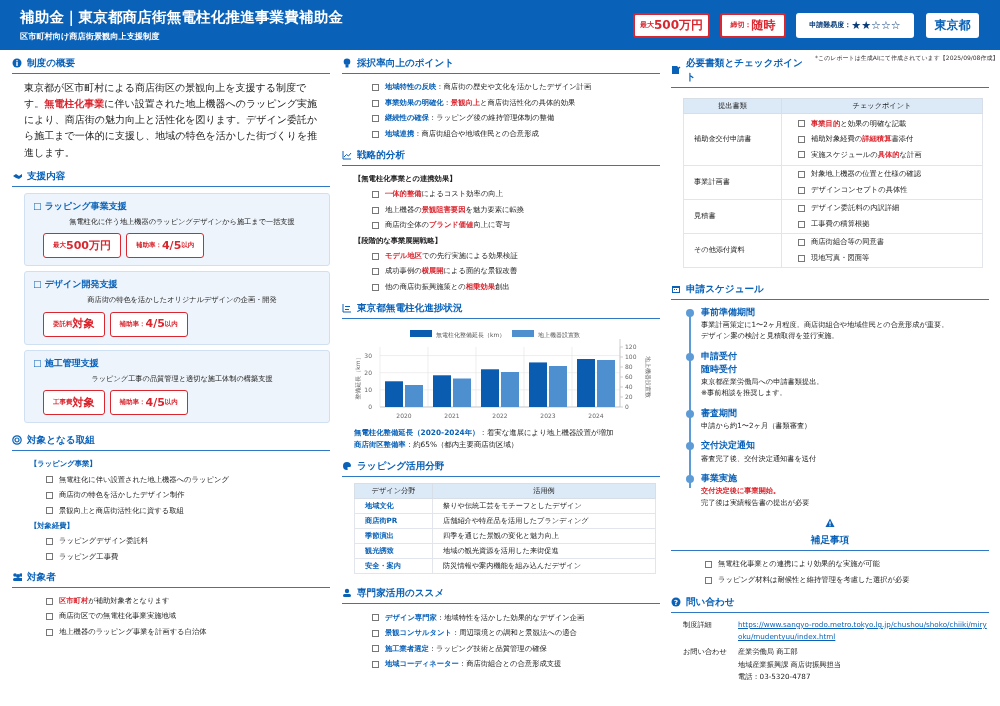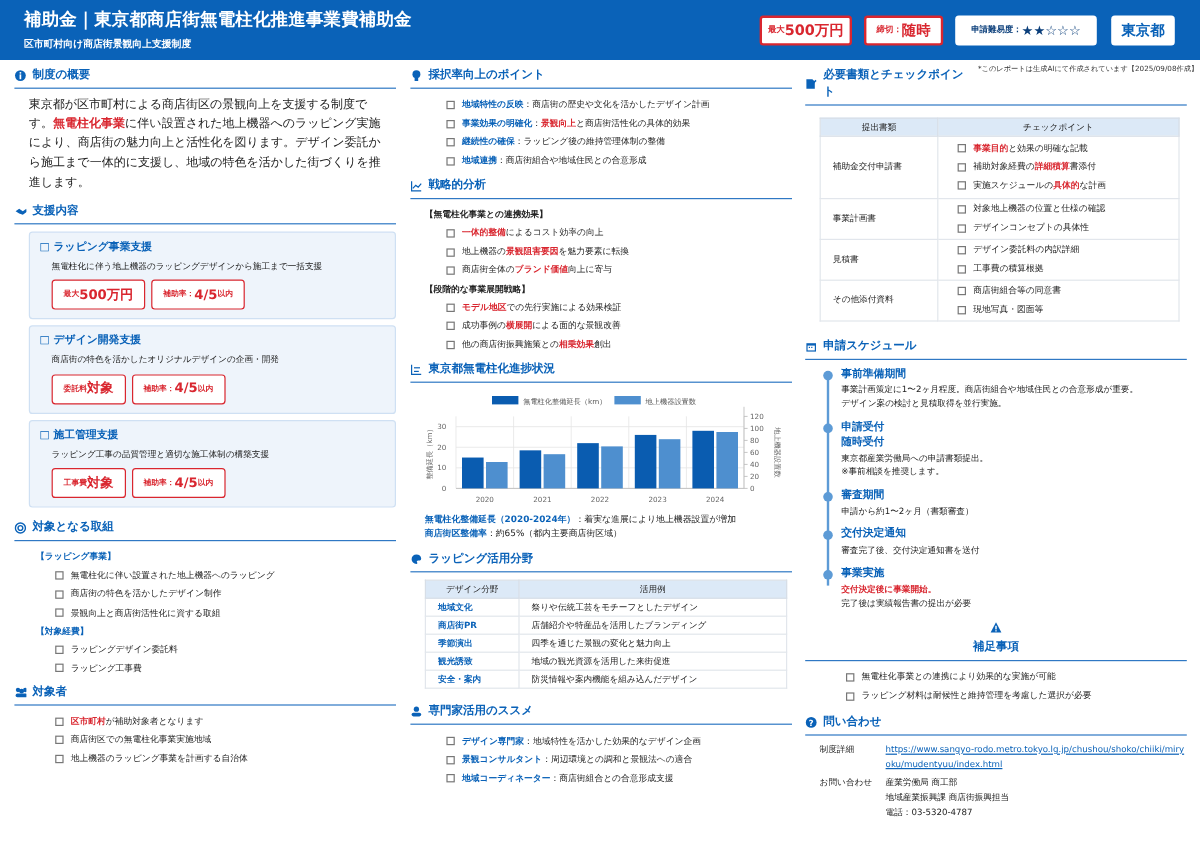--- a/index.html
+++ b/index.html
@@ -16,21 +16,21 @@
 .note{position:absolute;left:815px;top:54px;font-size:6px;color:#333;}
 .col{position:absolute;top:54px;}
 .sec-h{display:flex;align-items:center;gap:5px;font-size:9.6px;font-weight:bold;color:#0a62b8;border-bottom:1.5px solid #2f78c4;padding:2px 0 3px 0;margin-bottom:6px;}
 .ic{display:inline-flex;width:10px;height:10px;align-items:center;justify-content:center;}
 .para{padding:0 4px 0 12px;font-size:10px;line-height:1.62;}
 .red{color:#d9262f;}
 .blue{color:#0a62b8;}
 .b{font-weight:bold;}
 .box{margin:0 0 5px 12px;background:#eef4fb;border:1px solid #cfe0f3;border-radius:3px;padding:6px 8px 7px 8px;}
 .box .bt{font-size:9px;font-weight:bold;color:#0a62b8;margin-bottom:4px;}
-.box .bd{font-size:7.2px;padding-left:10px;margin-bottom:6px;}
+.box .bd{font-size:7.2px;padding-left:10px;margin-bottom:6px;text-align:center;}
 .pill-row{display:flex;gap:5px;padding-left:10px;}
 .pill{border:1.5px solid #d9262f;border-radius:3px;background:#fff;color:#d9262f;font-weight:bold;height:25px;display:flex;align-items:center;padding:0 9px;}
 .pill .sm{font-size:6.5px;}
 .pill .lg{font-size:11px;}
 .chk{display:flex;align-items:center;gap:6px;font-size:7.3px;height:15.5px;}
 .cb{display:inline-block;width:7px;height:7px;border:1px solid #777;background:#fff;flex:none;}
 .sub-h{font-size:7.3px;font-weight:bold;color:#0a62b8;padding-left:18px;height:15px;display:flex;align-items:center;}
 .sub-h.dark{color:#222;}
 table{border-collapse:collapse;width:100%;}
 .tbl th{background:#dce9f7;font-size:7.2px;font-weight:normal;height:15px;border:1px solid #d7dee7;}
@@ -388,20 +388,24 @@
     <div class="chk">
         <span class="cb"></span>
         <span><span class="blue b">デザイン専門家</span><span>：地域特性を活かした効果的なデザイン企画</span></span>
       </div>
     <div class="chk">
         <span class="cb"></span>
         <span><span class="blue b">景観コンサルタント</span><span>：周辺環境との調和と景観法への適合</span></span>
       </div>
     <div class="chk">
         <span class="cb"></span>
+        <span><span class="blue b">施工業者選定</span><span>：ラッピング技術と品質管理の確保</span></span>
+      </div>
+    <div class="chk">
+        <span class="cb"></span>
         <span><span class="blue b">地域コーディネーター</span><span>：商店街組合との合意形成支援</span></span>
       </div>
   </div>
 </div>
 
 <div class="col" style="left:671px;width:318px;">
   <div class="sec-h" style="width:140px;border-bottom:none;">
     <span class="ic">
         <svg width="10" height="10">
           <path d="M1 1 H6 L8 3 V9 H1 Z" fill="#0a62b8"></path>

